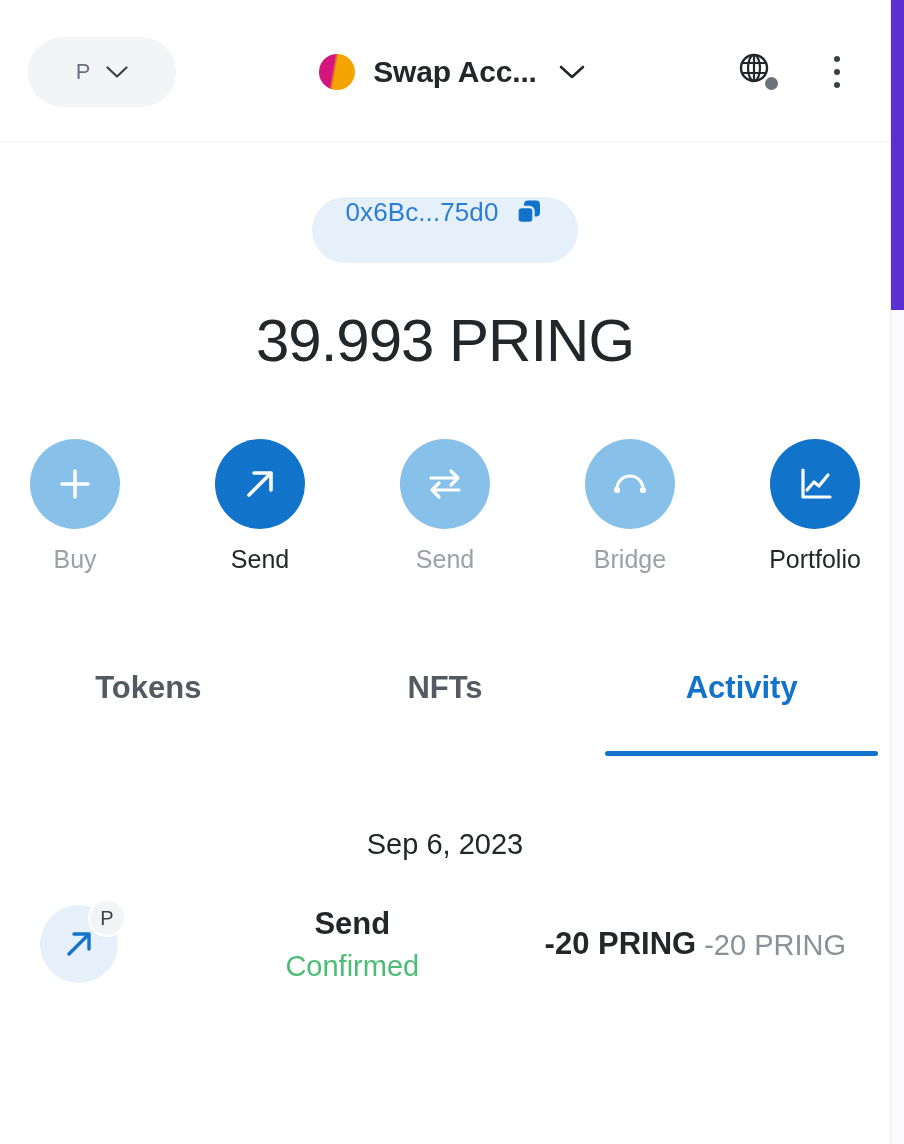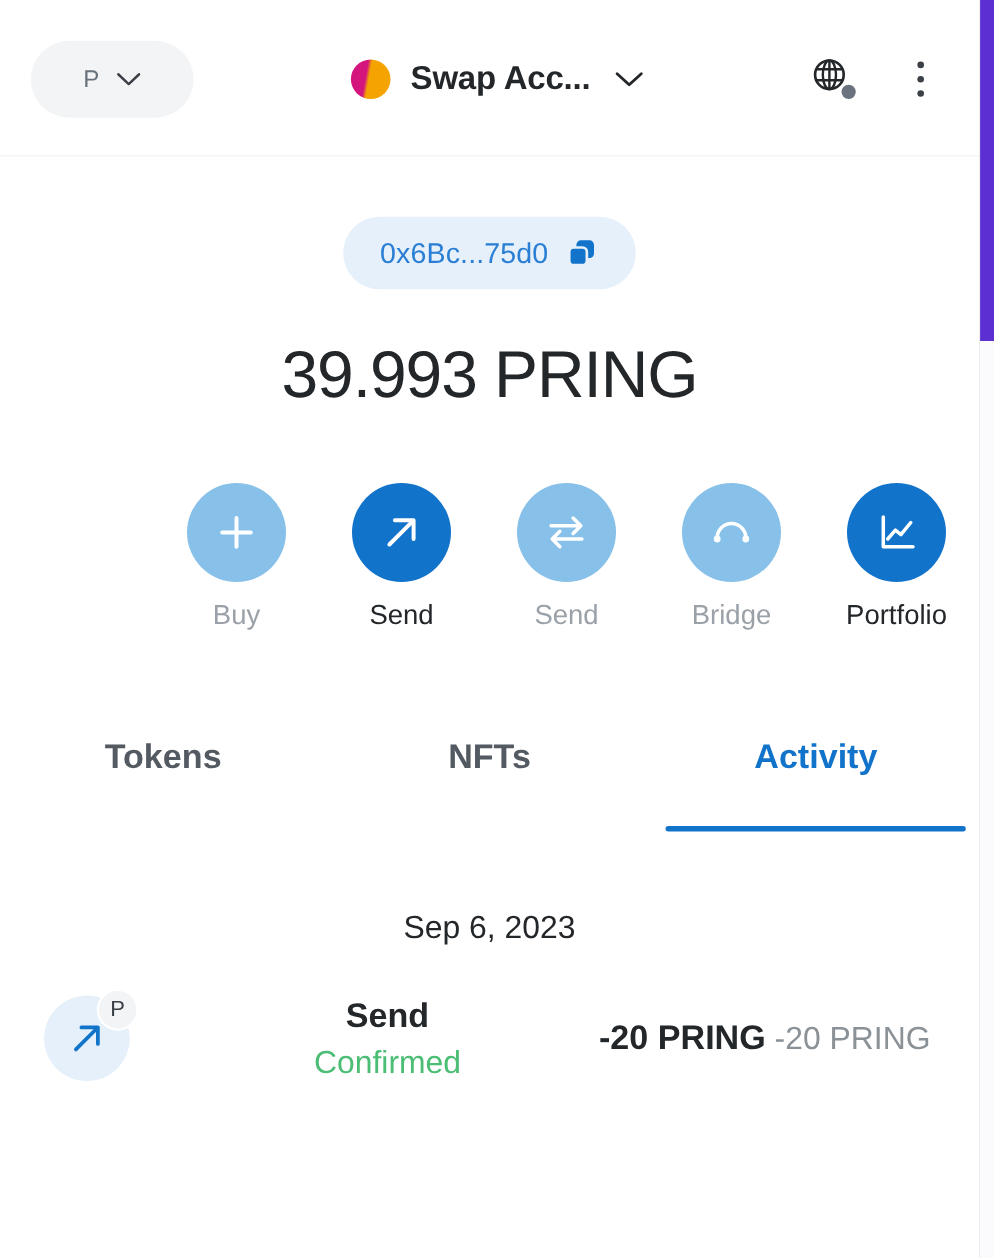--- a/index.html
+++ b/index.html
@@ -134,21 +134,20 @@
   }
 
   
   .address-row {
     display: flex;
     justify-content: center;
     margin-top: 54px;
   }
   .address-pill {
     display: inline-flex;
-    align-items: center;
     gap: 16px;
     height: 66px;
     padding: 0 34px;
     border-radius: 33px;
     background: #e5f0fa;
     cursor: pointer;
   }
   .address-text {
     font-size: 26px;
     color: #2a7ed4;
@@ -166,21 +165,21 @@
     font-weight: 400;
     color: #24272a;
     letter-spacing: -1px;
     line-height: 1;
   }
 
   
   .actions {
     margin-top: 68px;
     display: flex;
-    justify-content: flex-end;
+    justify-content: space-between;
     gap: 0px;
   }
   .action {
     width: 150px;
     display: flex;
     flex-direction: column;
     align-items: center;
     gap: 16px;
     cursor: pointer;
   }

